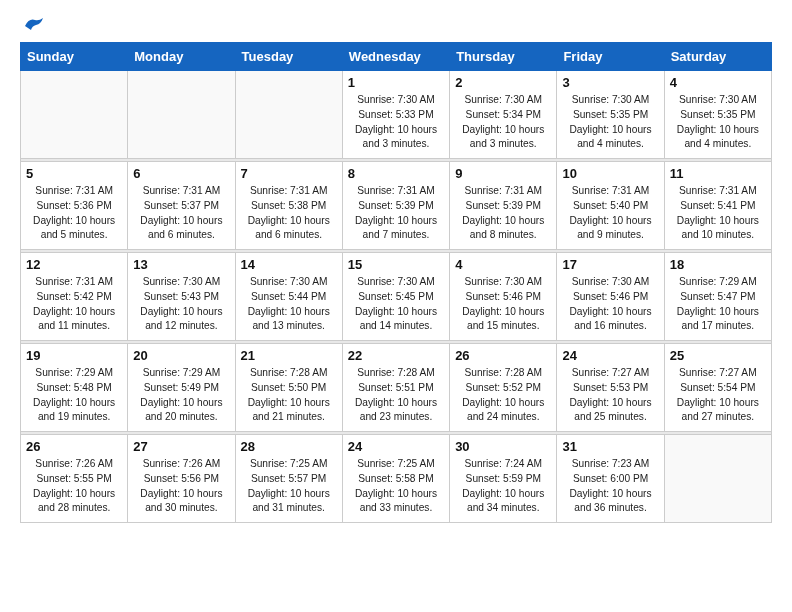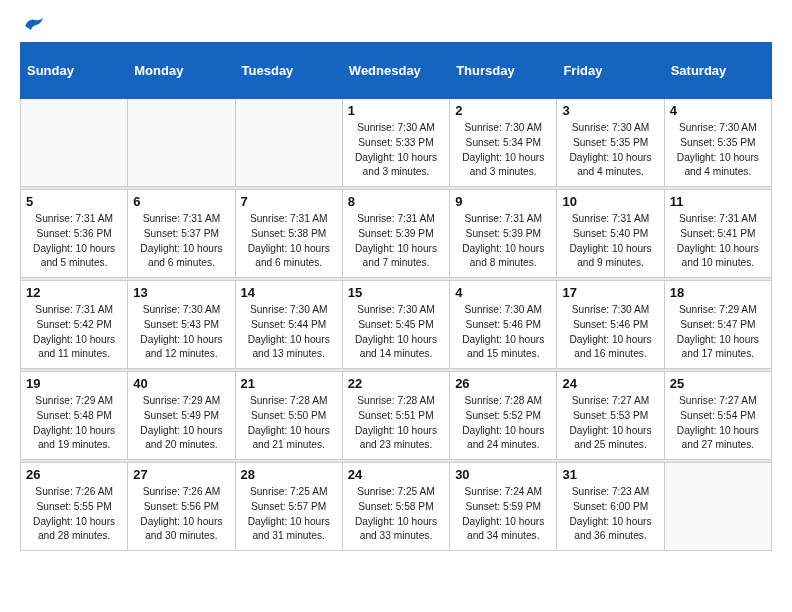--- a/index.html
+++ b/index.html
@@ -39,21 +39,21 @@
     }
     .calendar {
       width: 100%;
       border-collapse: collapse;
       border: 1px solid #ccc;
     }
     .calendar th {
       background-color: #1565c0;
       color: #fff;
       text-align: left;
-      padding: 20px 6px;
+      padding: 6px 6px;
       font-size: 13px;
       border: 1px solid #1565c0;
     }
     .calendar td {
       vertical-align: top;
       border: 1px solid #ccc;
       padding: 4px 5px;
       font-size: 10.5px;
       color: #222;
       width: calc(100% / 7);
@@ -258,21 +258,21 @@
         </tr>
         <tr class="week-row">
           <td>
             <div class="day-number">19</div>
             <div class="day-info" style="white-space: pre-line;">Sunrise: 7:29 AM
 Sunset: 5:48 PM
 Daylight: 10 hours
 and 19 minutes.</div>
           </td>
           <td>
-            <div class="day-number">40</div>
+            <div class="day-number">20</div>
             <div class="day-info" style="white-space: pre-line;">Sunrise: 7:29 AM
 Sunset: 5:49 PM
 Daylight: 10 hours
 and 20 minutes.</div>
           </td>
           <td>
             <div class="day-number">21</div>
             <div class="day-info" style="white-space: pre-line;">Sunrise: 7:28 AM
 Sunset: 5:50 PM
 Daylight: 10 hours

